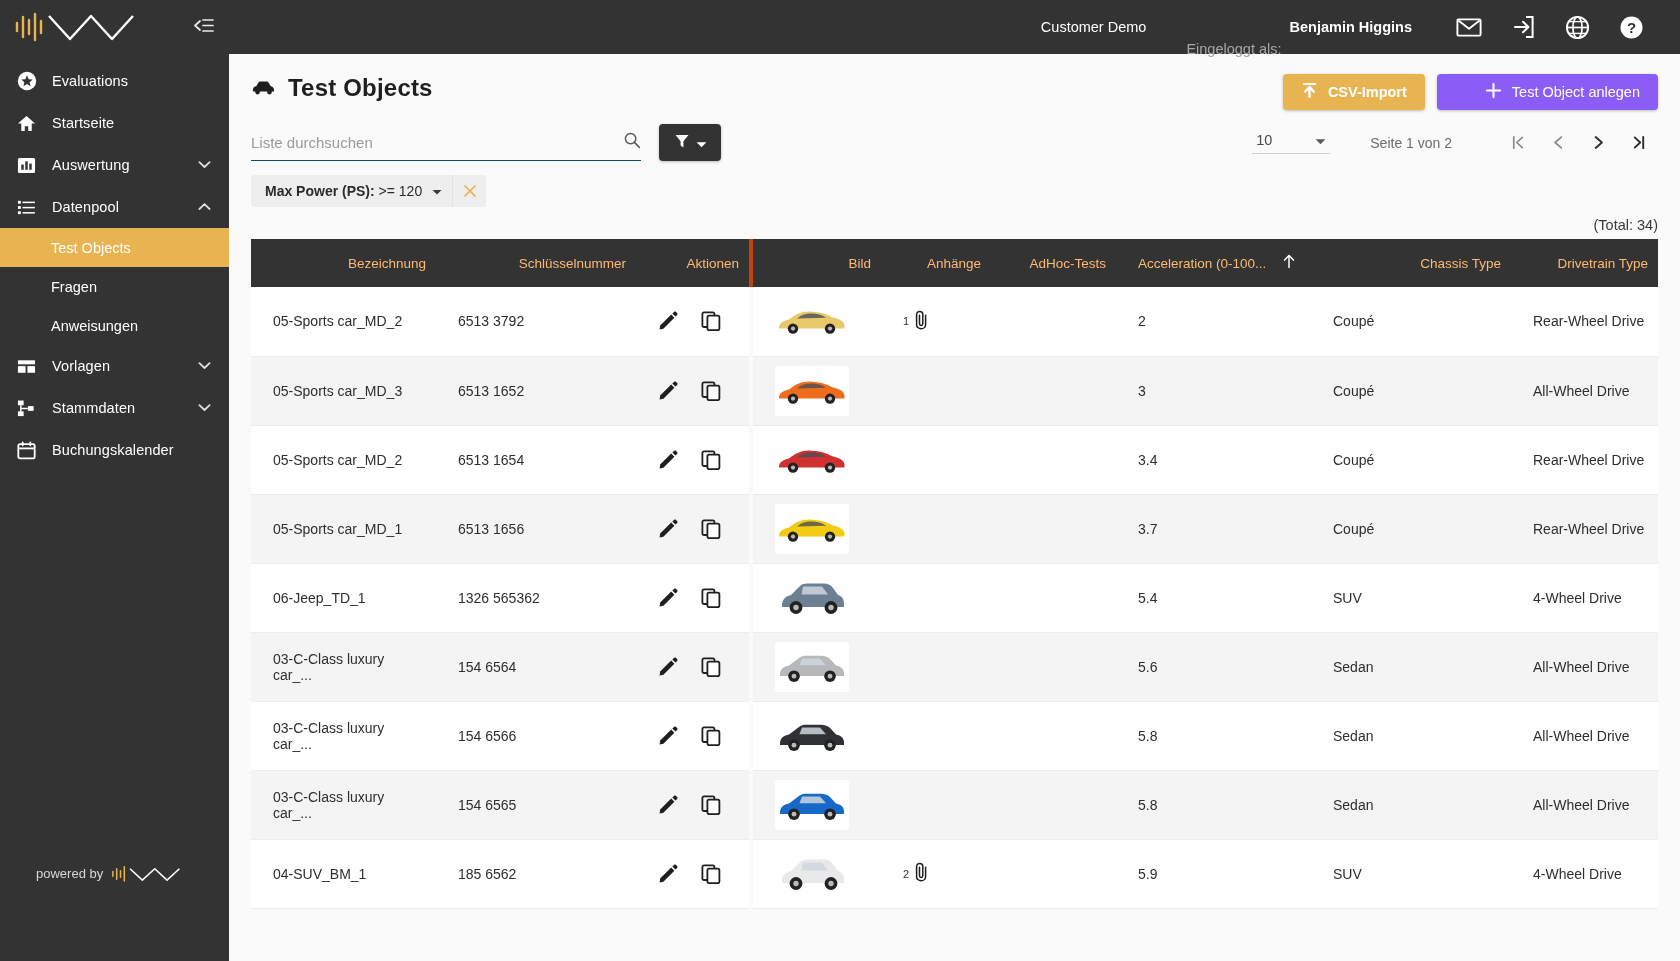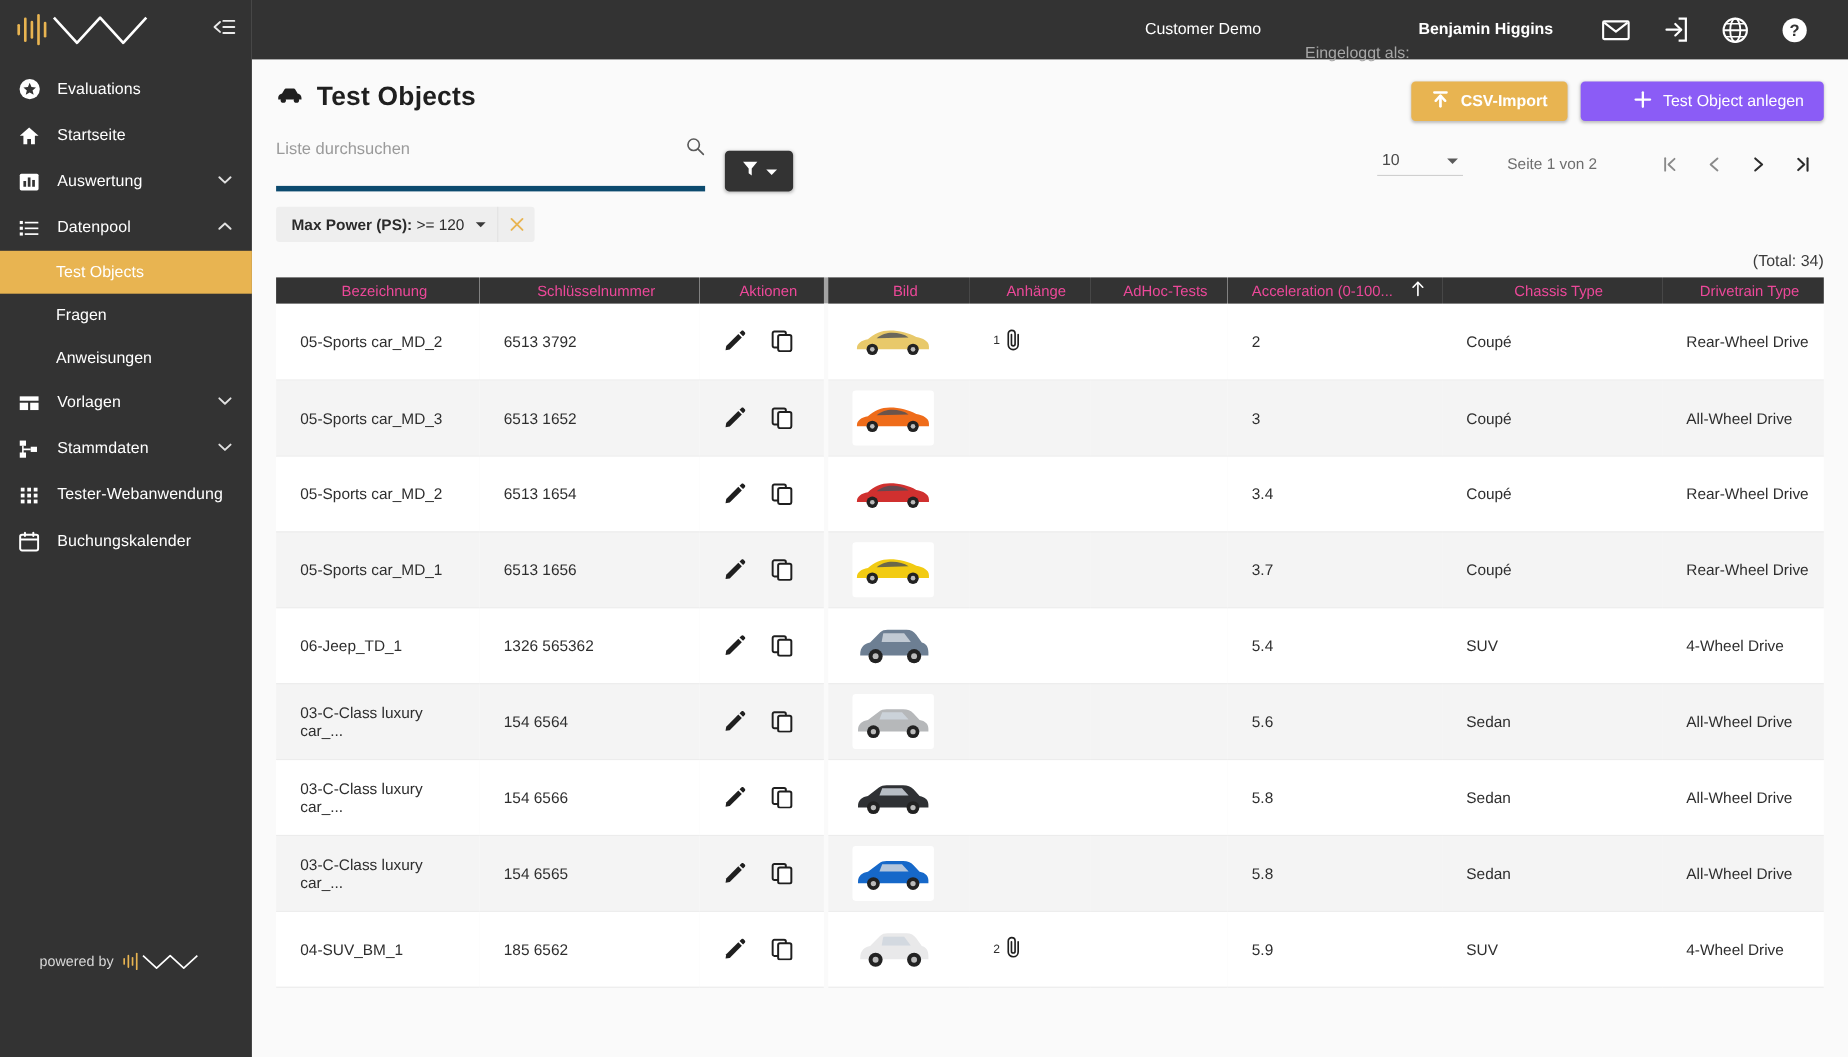--- a/index.html
+++ b/index.html
@@ -83,22 +83,22 @@
   .btn-csv { background: #e8b451; color: #ffffff; font-weight: bold; }
   .btn-new { background: #8b5cf6; color: #ffffff; font-weight: normal; padding-left: 48px; }
 
   
   .tools-row {
     display: flex; align-items: center; justify-content: space-between;
     padding: 14px 22px 0 22px;
   }
   .tools-left { display: flex; align-items: flex-end; gap: 18px; }
   .search-wrap {
-    width: 390px; border-bottom: 5px solid #0c4a6e;
-    display: flex; align-items: center; padding-bottom: 22px;
+    width: 390px; border-bottom: 1px solid #0c4a6e;
+    display: flex; align-items: center; padding-bottom: 7px;
   }
   .search-input {
     flex: 1; border: none; outline: none; background: transparent;
     font-size: 15px; color: #3a3a3a; font-family: inherit;
   }
   .search-input::placeholder { color: #9a9a9a; }
   .filter-btn {
     width: 62px; height: 37px; background: #333; border-radius: 4px;
     display: flex; align-items: center; justify-content: center; gap: 6px;
     cursor: pointer; box-shadow: 0 1px 3px rgba(0,0,0,.25);
@@ -133,25 +133,25 @@
   
   .total-row {
     padding: 10px 22px 6px 22px; text-align: right;
     font-size: 14.5px; color: #3a3a3a;
   }
 
   
   .table-wrap { padding: 0 22px 0 22px; flex: 1; overflow: hidden; }
   table { width: 100%; border-collapse: collapse; table-layout: fixed; }
   thead th {
-    background: #333333; color: #ec4899; font-weight: normal;
-    font-size: 13.5px; text-align: center; height: 24px;
+    background: #333333; color: #fdba74; font-weight: normal;
+    font-size: 13.5px; text-align: right; height: 48px;
     padding: 0 10px 0 22px; white-space: nowrap; overflow: hidden;
   }
-  thead th.sep { border-left: 4px solid #a3a3a3; }
+  thead th.sep { border-left: 4px solid #c2410c; }
   tbody td {
     font-size: 14px; color: #2e2e2e; height: 69px;
     padding: 0 10px 0 22px; vertical-align: middle;
     border-bottom: 1px solid #ececec; overflow: hidden;
   }
   tbody tr.odd td { background: #ffffff; }
   tbody tr.even td { background: #f4f4f4; }
   tbody td.sep { border-left: 4px solid #fafafa; }
   .actions-cell { display: flex; gap: 23px; align-items: center; }
   .act-ico { cursor: pointer; color: #1f1f1f; display: flex; }
@@ -285,38 +285,20 @@
         </svg>
       </span>
       <span class="label">Stammdaten</span>
       <span class="chev">
         <svg width="13" height="9" viewBox="0 0 14 9">
             <polyline points="1.5,2 7,7.2 12.5,2" fill="none" stroke="#fff" stroke-width="1.9" stroke-linecap="round" stroke-linejoin="round"></polyline>
           </svg>
       </span>
     </div>
 
-    <div class="nav-item">
-      <span class="ico">
-        <svg width="19" height="19" viewBox="0 0 20 20">
-          <g fill="#fff">
-            <rect x="2" y="2.5" width="3.6" height="3.6"></rect>
-              <rect x="8.2" y="2.5" width="3.6" height="3.6"></rect>
-              <rect x="14.4" y="2.5" width="3.6" height="3.6"></rect>
-            <rect x="2" y="8.2" width="3.6" height="3.6"></rect>
-              <rect x="8.2" y="8.2" width="3.6" height="3.6"></rect>
-              <rect x="14.4" y="8.2" width="3.6" height="3.6"></rect>
-            <rect x="2" y="13.9" width="3.6" height="3.6"></rect>
-              <rect x="8.2" y="13.9" width="3.6" height="3.6"></rect>
-              <rect x="14.4" y="13.9" width="3.6" height="3.6"></rect>
-          </g>
-        </svg>
-      </span>
-      <span class="label">Tester-Webanwendung</span>
-    </div>
 
     <div class="nav-item">
       <span class="ico">
         <svg width="19" height="19" viewBox="0 0 20 20">
           <rect x="1.4" y="3.3" width="17.2" height="15" rx="1.8" fill="none" stroke="#fff" stroke-width="1.9"></rect>
           <line x1="1.4" y1="7.8" x2="18.6" y2="7.8" stroke="#fff" stroke-width="1.9"></line>
           <line x1="6" y1="1.5" x2="6" y2="4.6" stroke="#fff" stroke-width="1.9" stroke-linecap="round"></line>
           <line x1="14" y1="1.5" x2="14" y2="4.6" stroke="#fff" stroke-width="1.9" stroke-linecap="round"></line>
         </svg>
       </span>

